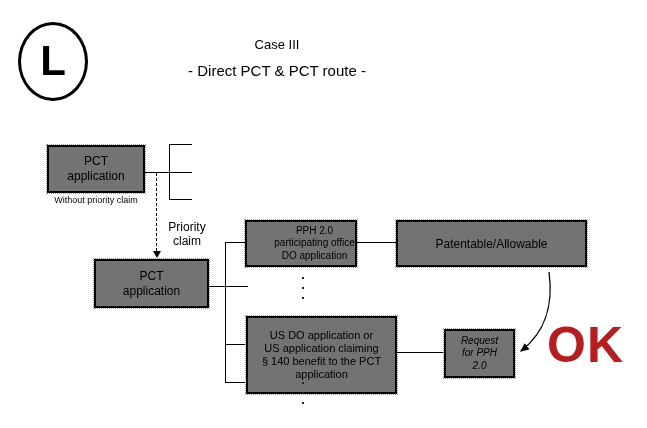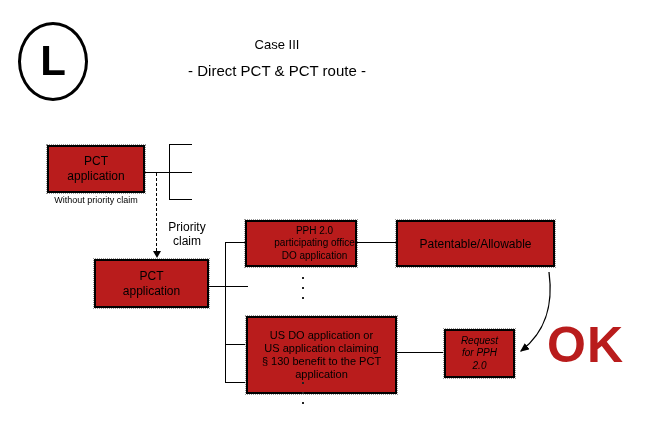--- a/index.html
+++ b/index.html
@@ -25,30 +25,30 @@
     position:absolute;left:177px;top:37px;width:200px;
     text-align:center;font-size:13px;line-height:15px;
   }
   #subtitle{
     position:absolute;left:127px;top:62px;width:300px;
     text-align:center;font-size:15px;line-height:17px;
   }
   
   .box{
     position:absolute;box-sizing:border-box;
-    border:2px solid #000;background:#b91c1c;
+    border:2px solid #000;background:#737373;
     outline:1px dotted #9a9a9a;
     display:flex;flex-direction:column;
     align-items:center;justify-content:center;
     text-align:center;
   }
   #box-pct1{left:47px;top:145px;width:98px;height:48px;font-size:12px;line-height:15px;}
   #box-pct2{left:94px;top:259px;width:115px;height:49px;font-size:12px;line-height:15px;}
   #box-pph{left:245px;top:220px;width:112px;height:47px;font-size:10px;line-height:12.5px;padding-left:27px;}
-  #box-pat{left:396px;top:220px;width:159px;height:47px;font-size:12px;line-height:14px;}
+  #box-pat{left:396px;top:220px;width:191px;height:47px;font-size:12px;line-height:14px;}
   #box-usdo{left:246px;top:316px;width:151px;height:78px;font-size:11px;line-height:13px;}
   #box-req{left:444px;top:329px;width:71px;height:49px;font-size:10px;line-height:12.5px;font-style:italic;}
   
   #caption-pct1{
     position:absolute;left:44px;top:195px;width:104px;
     text-align:center;font-size:9px;line-height:11px;
   }
   #priority-label{
     position:absolute;left:158px;top:220px;width:58px;
     text-align:center;font-size:12px;line-height:14px;
@@ -148,21 +148,21 @@
 
   <div id="dots-mid" class="dots">
     <span class="dot"></span>
     <span class="dot"></span>
     <span class="dot"></span>
   </div>
 
   <div id="box-usdo" class="box">
     <div>US DO application or</div>
     <div>US application claiming</div>
-    <div>§ 130 benefit to the PCT</div>
+    <div>§ 140 benefit to the PCT</div>
     <div>application</div>
   </div>
 
   <div id="line-usdo-req" class="hline"></div>
 
   <div id="box-req" class="box">
     <div>Request</div>
     <div>for PPH</div>
     <div>2.0</div>
   </div>

